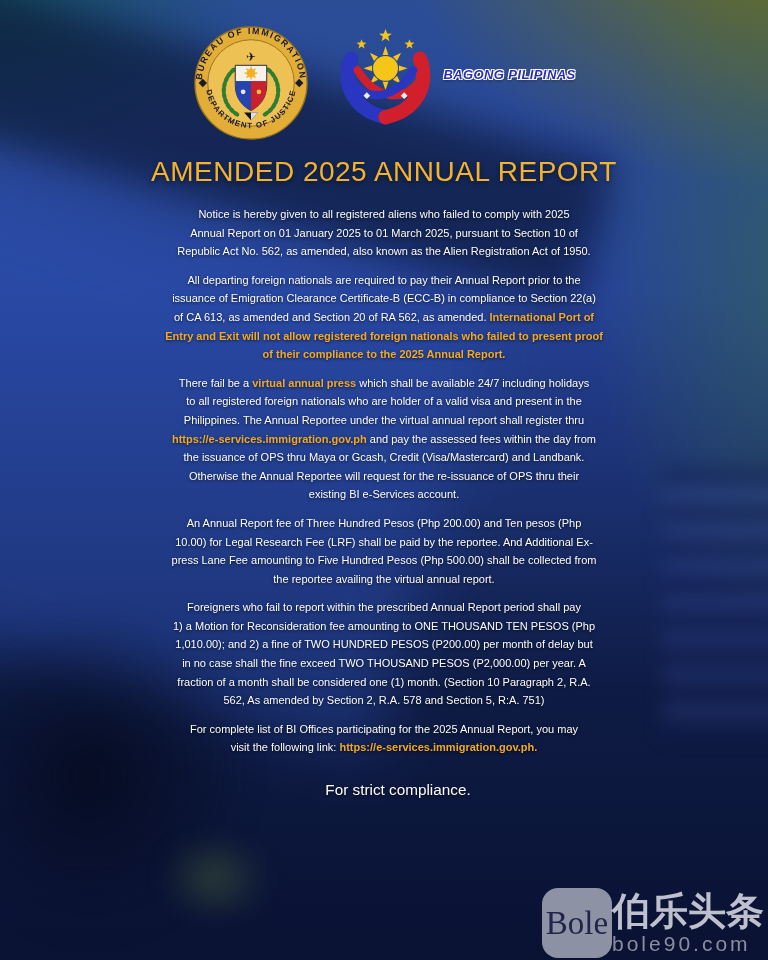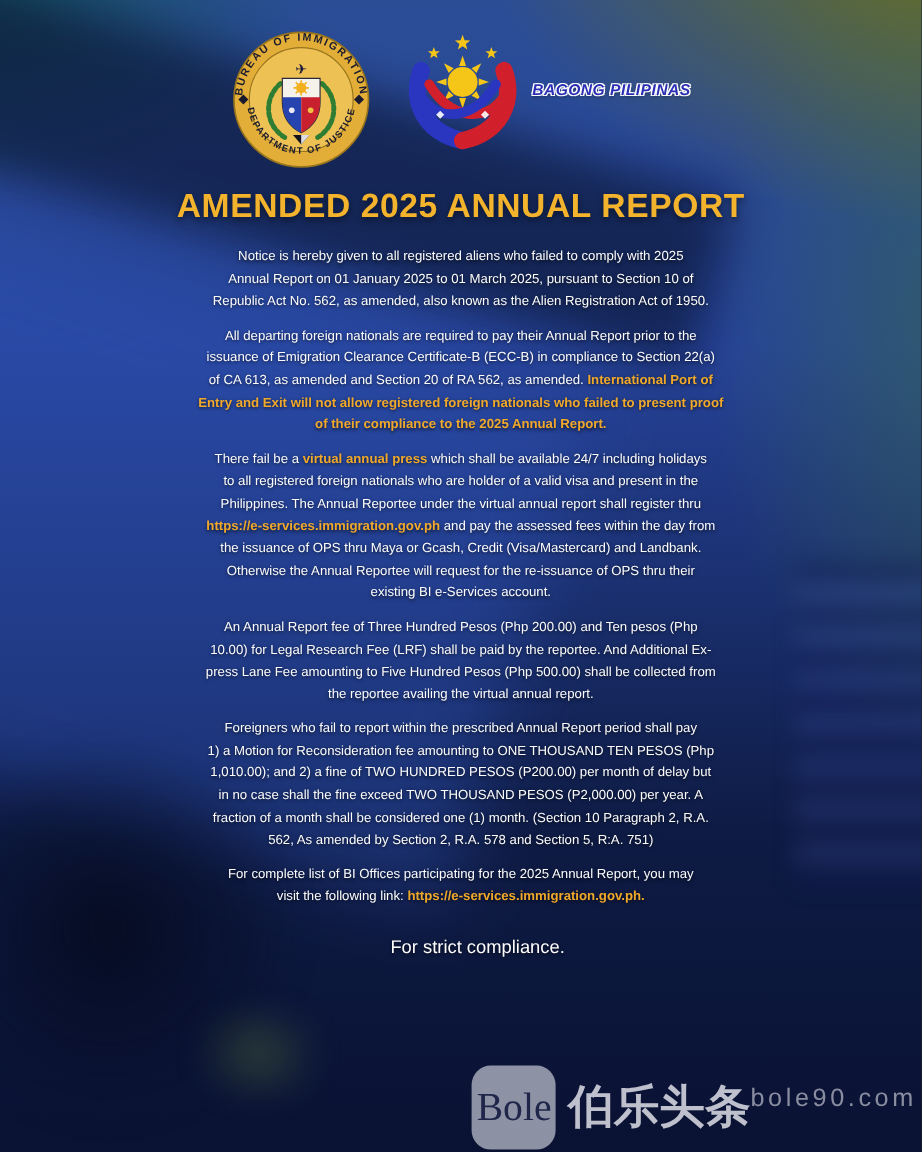--- a/index.html
+++ b/index.html
@@ -28,39 +28,39 @@
   .bagong-wrap{display:flex;align-items:center;}
   .bagong-label{
     font-size:13px;font-weight:800;font-style:italic;color:#2b2fb4;letter-spacing:.4px;margin-top:-4px;
     text-shadow:-1px -1px 0 #fff,1px -1px 0 #fff,-1px 1px 0 #fff,1px 1px 0 #fff,0 2px 3px rgba(0,0,0,.45);
   }
   .title{
     margin:24px 0 0;font-size:58px;line-height:60px;font-weight:800;letter-spacing:2px;color:#fff;
     text-shadow:0 2px 8px rgba(0,0,0,.4);
   }
   .subtitle{
-    margin:14px 0 0;font-size:28px;line-height:28px;font-weight:700;letter-spacing:.5px;color:var(--accent,#f3b32c);
+    margin:14px 0 0;font-size:28px;line-height:28px;font-weight:400;letter-spacing:.5px;color:var(--accent,#f3b32c);
     text-shadow:0 2px 5px rgba(0,0,0,.45);
     text-align:center;
   }
   .body{margin-top:19px;padding:0 39px;}
   .para{
     margin:4px 0 10px;font-size:11px;line-height:18.6px;white-space:pre-line;
     text-shadow:0 1px 3px rgba(0,0,0,.65);
   }
   .hl{color:var(--hl,#f0a92b);font-weight:700;}
   .closing{margin:24px 0 17px;font-size:15.3px;line-height:18.6px;text-shadow:0 1px 3px rgba(0,0,0,.65);padding-left:28px;}
 
-  .watermark{position:absolute;right:4px;bottom:2px;z-index:3;display:flex;align-items:center;gap:10px;opacity:.85;}
+  .watermark{position:absolute;right:4px;bottom:2px;z-index:3;display:flex;align-items:center;gap:0;opacity:.85;}
   .wm-badge{
     width:70px;height:70px;border-radius:16px;background:rgba(208,210,222,.78);
     color:#232a4e;font-family:"Liberation Serif","DejaVu Serif",serif;font-size:33px;
     display:flex;align-items:center;justify-content:center;
   }
-  .wm-col{display:flex;flex-direction:row;align-items:flex-start;}
+  .wm-col{display:flex;flex-direction:column;align-items:flex-start;}
   .wm-brand{font-size:38px;line-height:40px;font-weight:700;color:rgba(240,240,246,.92);}
   .wm-url{font-size:21px;line-height:22px;letter-spacing:3px;color:rgba(203,203,214,.78);margin-top:2px;}
 </style>
 </head>
 <body>
 
 <div class="poster">
 
   <div class="bg">
     <div class="shape roof"></div>

